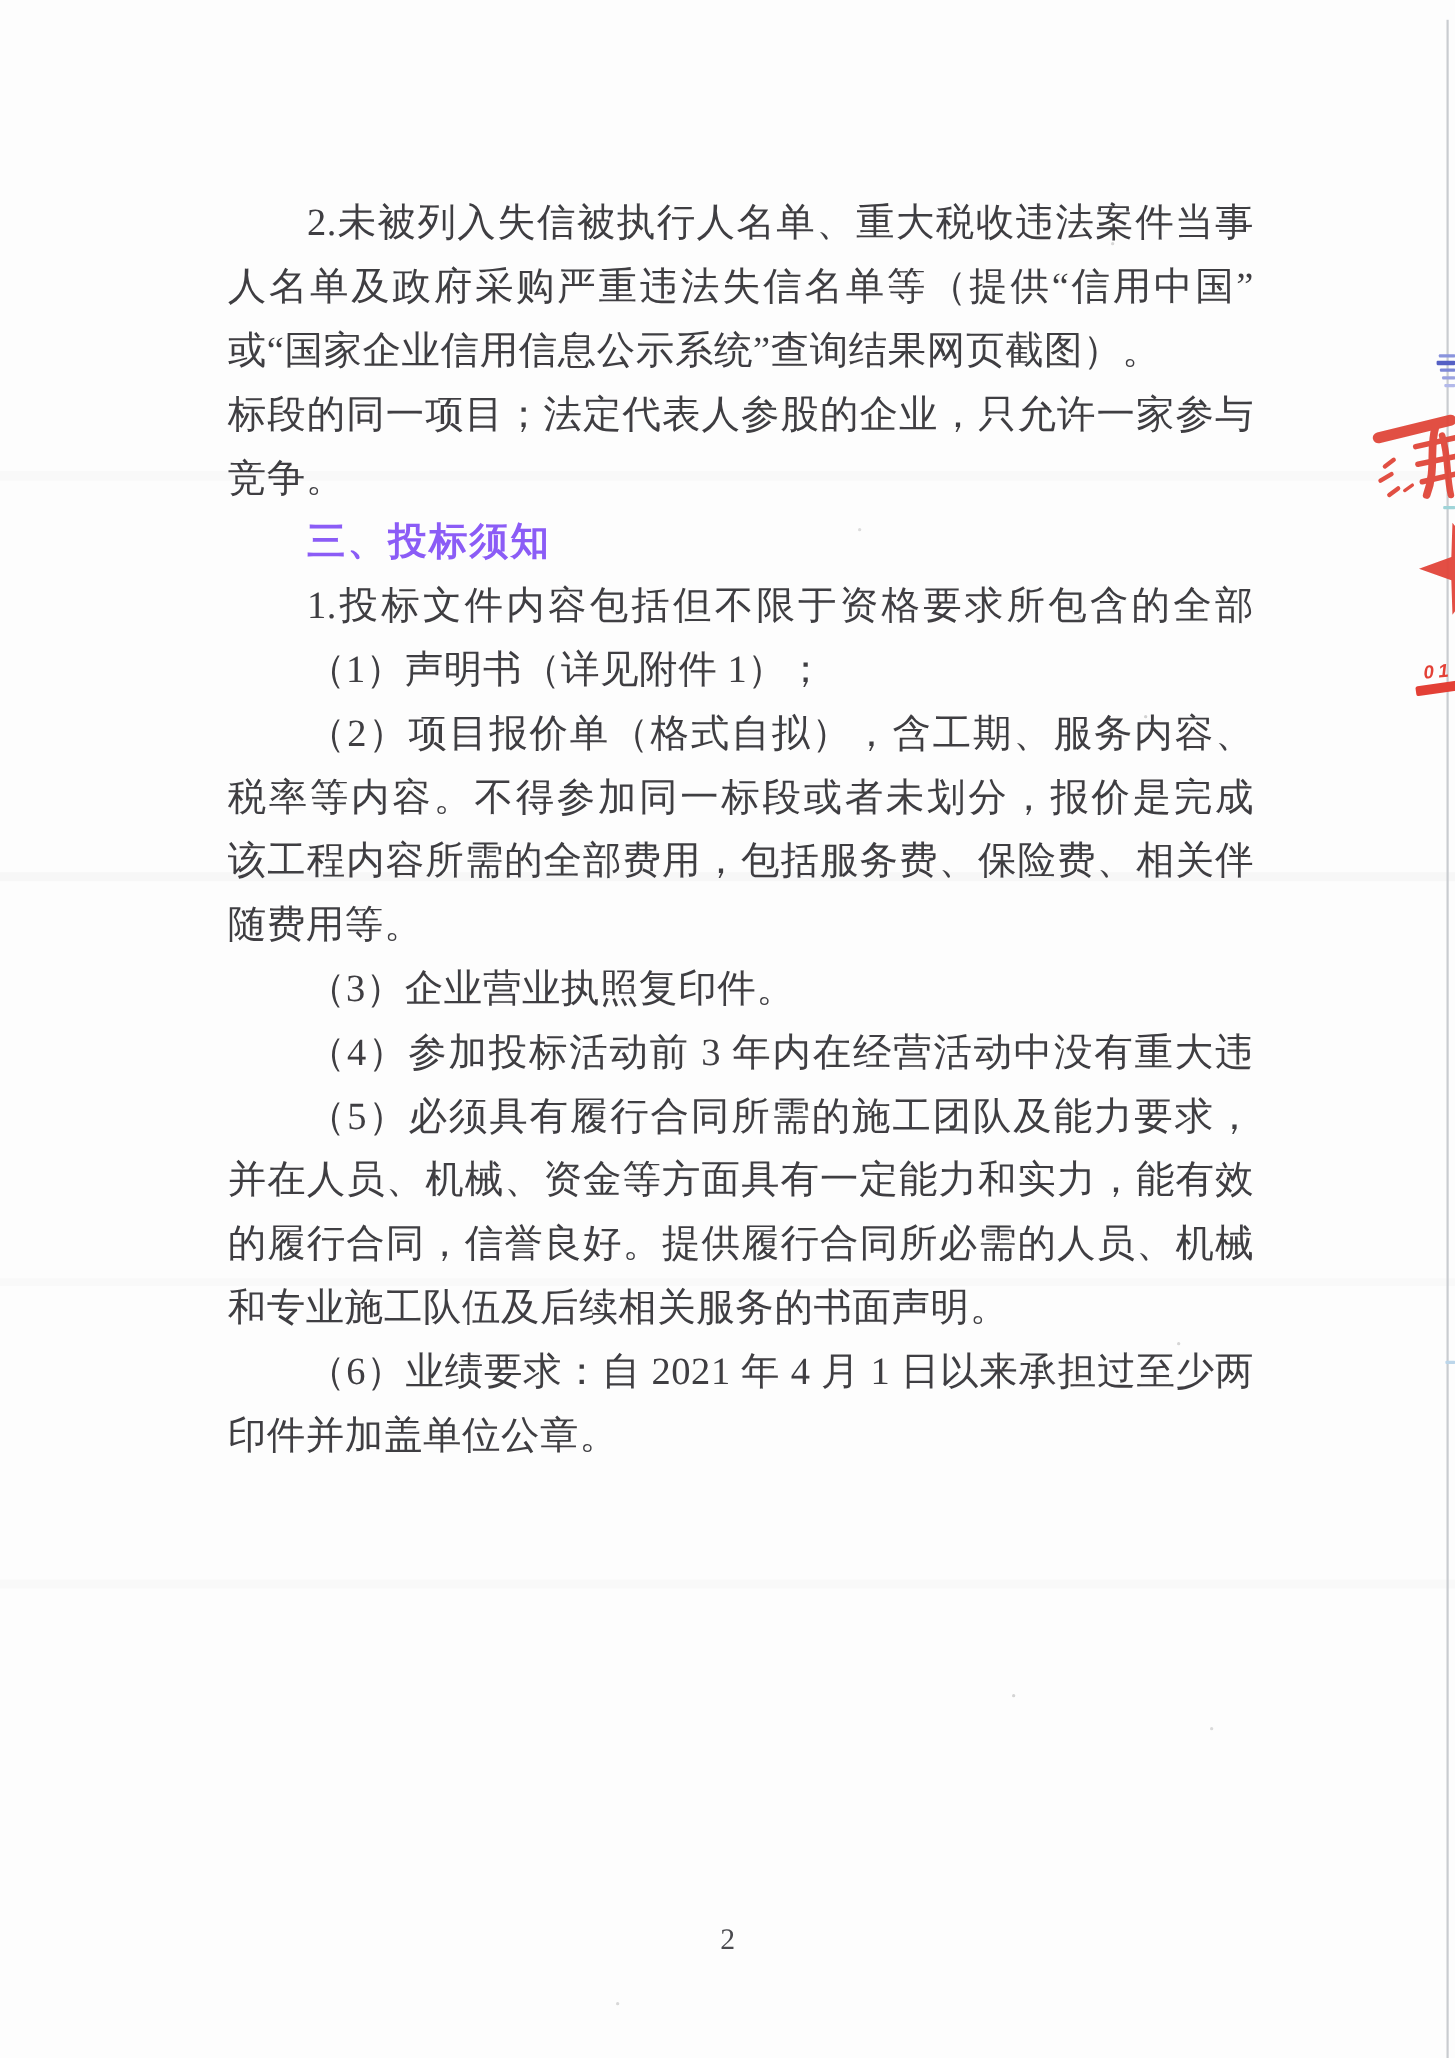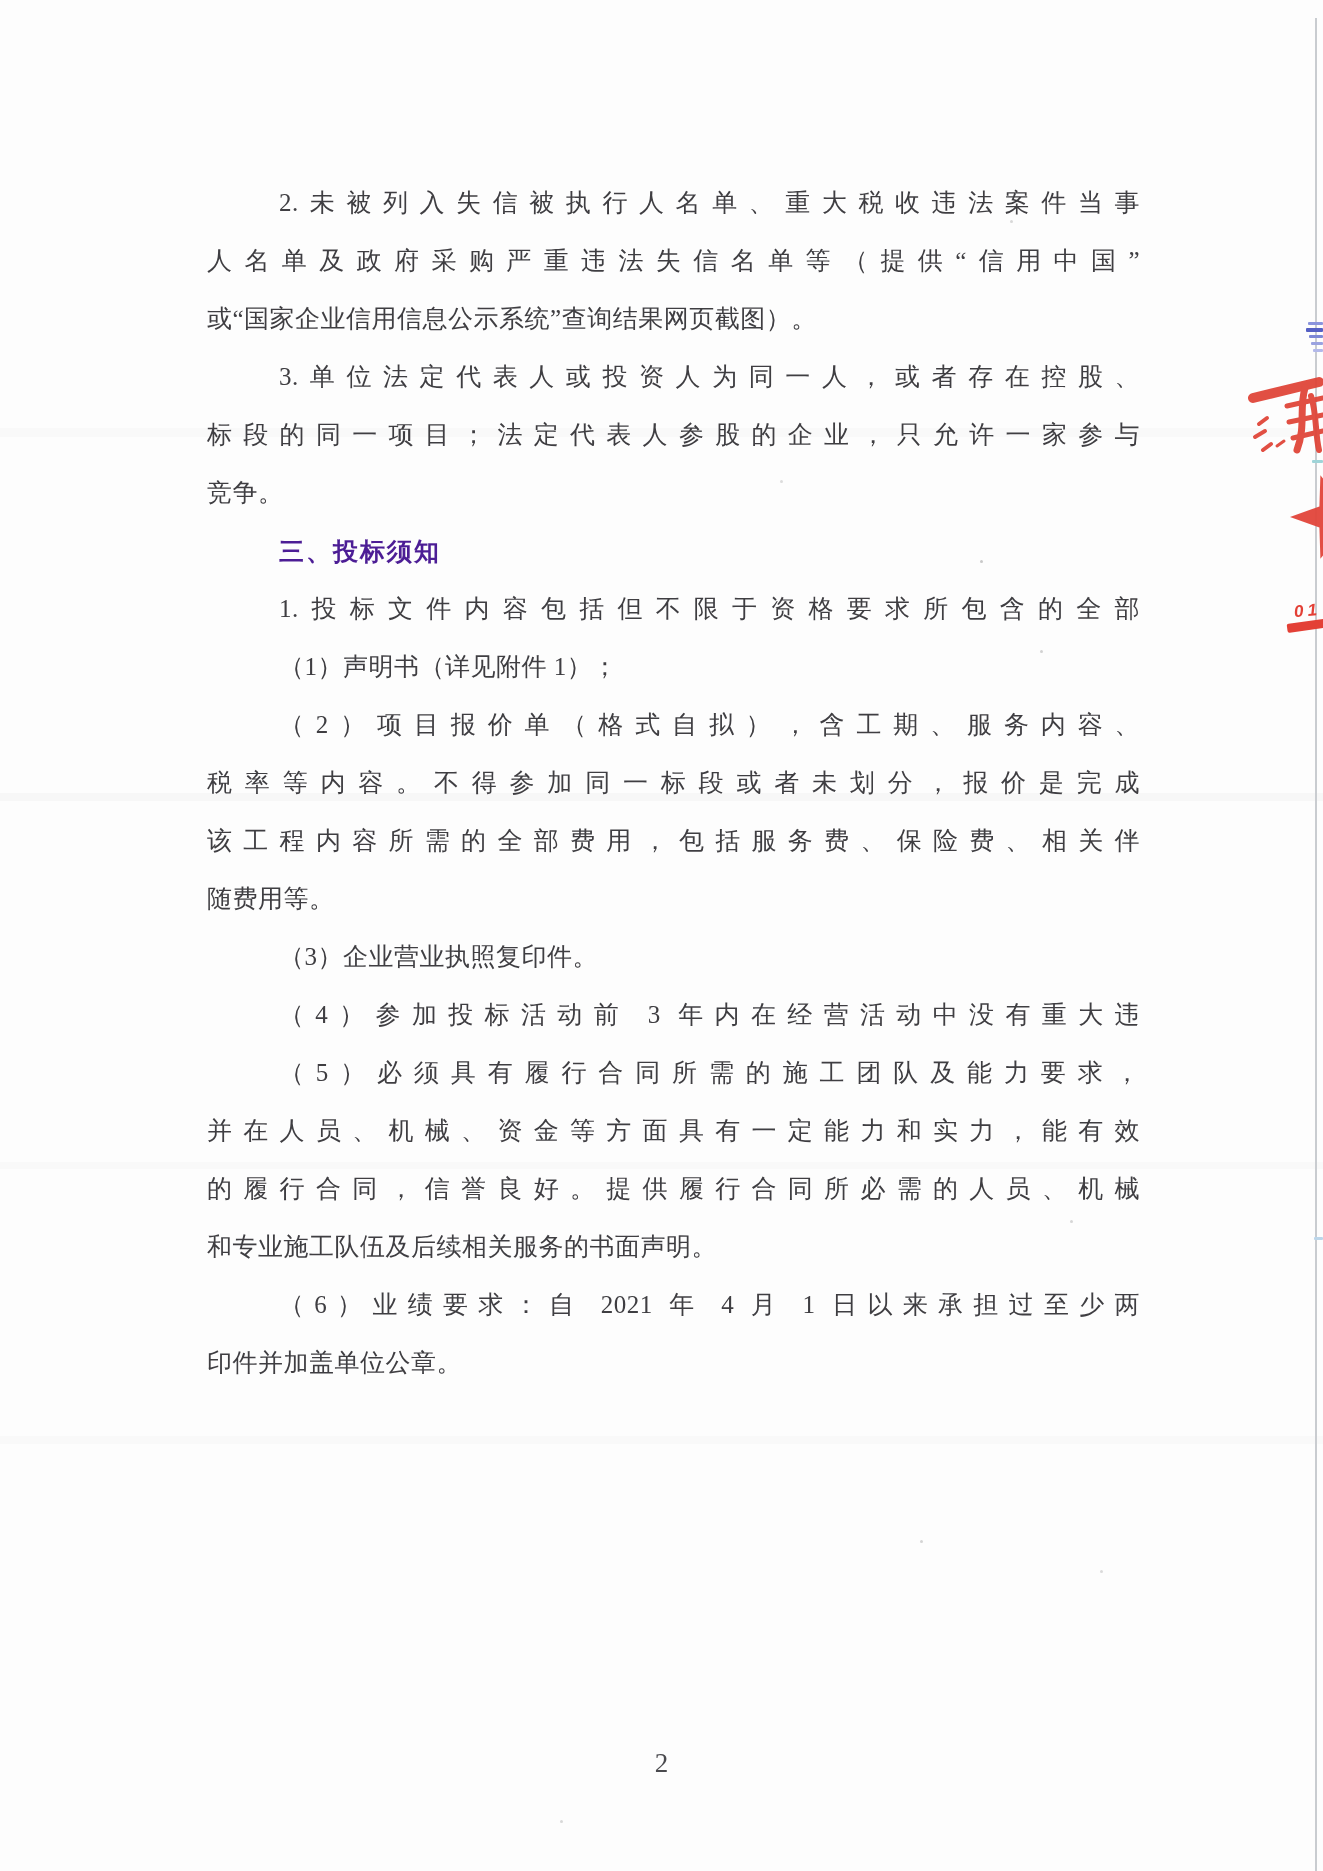--- a/index.html
+++ b/index.html
@@ -8,27 +8,27 @@
     width:1323px;height:1871px;
     background:#fdfdfd;
     overflow:hidden;
     font-family:"Liberation Serif","DejaVu Serif",serif;
   }
   .body{
     position:absolute;left:207px;top:174px;width:933px;
   }
   .line{
     height:58px;line-height:58px;
-    font-size:25px;color:#3f3e42;
+    font-size:35px;color:#3f3e42;
     letter-spacing:0.5px;
     white-space:nowrap;
   }
   .line.j{white-space:normal;text-align:justify;text-align-last:justify;}
   .line.in{padding-left:72px;}
-  .line.b{font-family:"Liberation Sans","DejaVu Sans",sans-serif;font-weight:700;color:#4c1d95;letter-spacing:2px;}
+  .line.b{font-family:"Liberation Sans","DejaVu Sans",sans-serif;font-weight:700;color:#8b5cf6;letter-spacing:2px;}
   .pageno{
     position:absolute;left:0;top:1748px;width:100%;
     text-align:center;font-size:27px;color:#4a4a4e;
   }
   
   .band{position:absolute;left:0;width:1323px;background:#8a8a8a;pointer-events:none;}
   .edge-line{position:absolute;left:1315px;top:18px;width:2px;height:1853px;background:#c9ccd0;}
   .dash{position:absolute;border-radius:1px;}
   .stamp-serial{
     position:absolute;left:1294px;top:601px;
@@ -55,21 +55,20 @@
   <div class="band" style="top:793px;height:8px;opacity:0.05;"></div>
   <div class="band" style="top:1162px;height:7px;opacity:0.035;"></div>
   <div class="band" style="top:1436px;height:8px;opacity:0.03;"></div>
 
   <div class="noise"></div>
 
   <div class="body" id="doc-body">
       <div class="line in j">2.未被列入失信被执行人名单、重大税收违法案件当事</div>
       <div class="line j">人名单及政府采购严重违法失信名单等（提供“信用中国”</div>
       <div class="line">或“国家企业信用信息公示系统”查询结果网页截图）。</div>
-      <div class="line in j">3.单位法定代表人或投资人为同一人，或者存在控股、</div>
       <div class="line j">标段的同一项目；法定代表人参股的企业，只允许一家参与</div>
       <div class="line">竞争。</div>
       <div class="line in b">三、投标须知</div>
       <div class="line in j">1.投标文件内容包括但不限于资格要求所包含的全部</div>
       <div class="line in">（1）声明书（详见附件 1）；</div>
       <div class="line in j">（2）项目报价单（格式自拟），含工期、服务内容、</div>
       <div class="line j">税率等内容。不得参加同一标段或者未划分，报价是完成</div>
       <div class="line j">该工程内容所需的全部费用，包括服务费、保险费、相关伴</div>
       <div class="line">随费用等。</div>
       <div class="line in">（3）企业营业执照复印件。</div>

